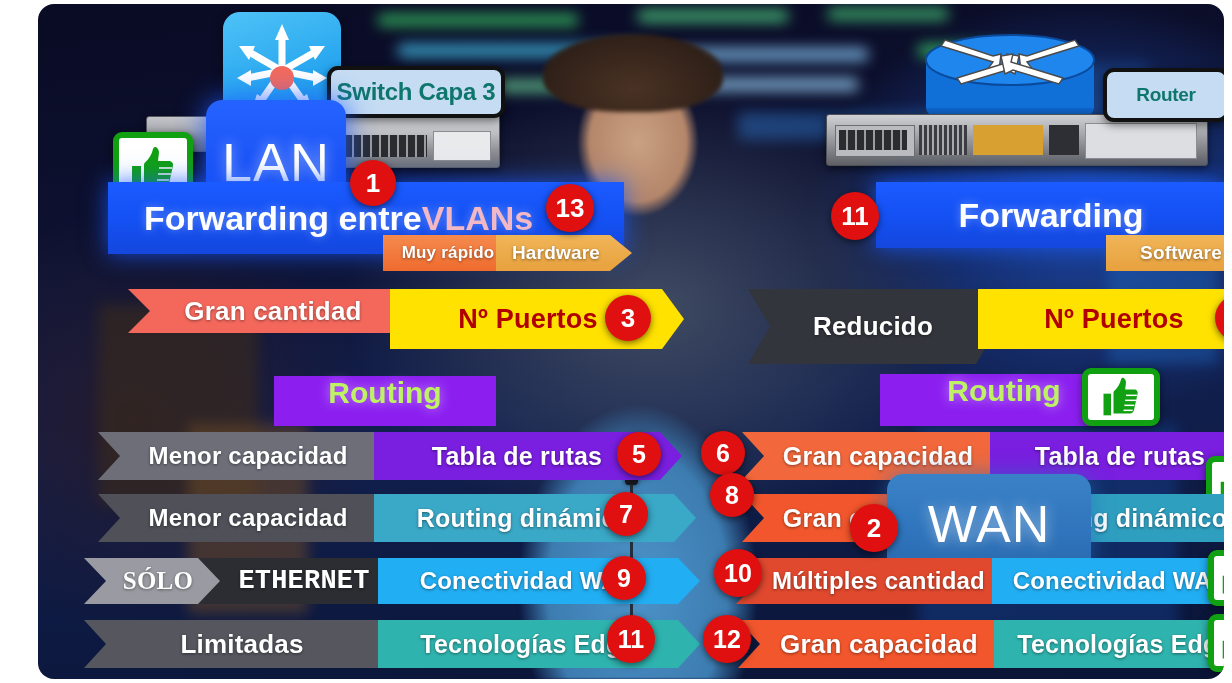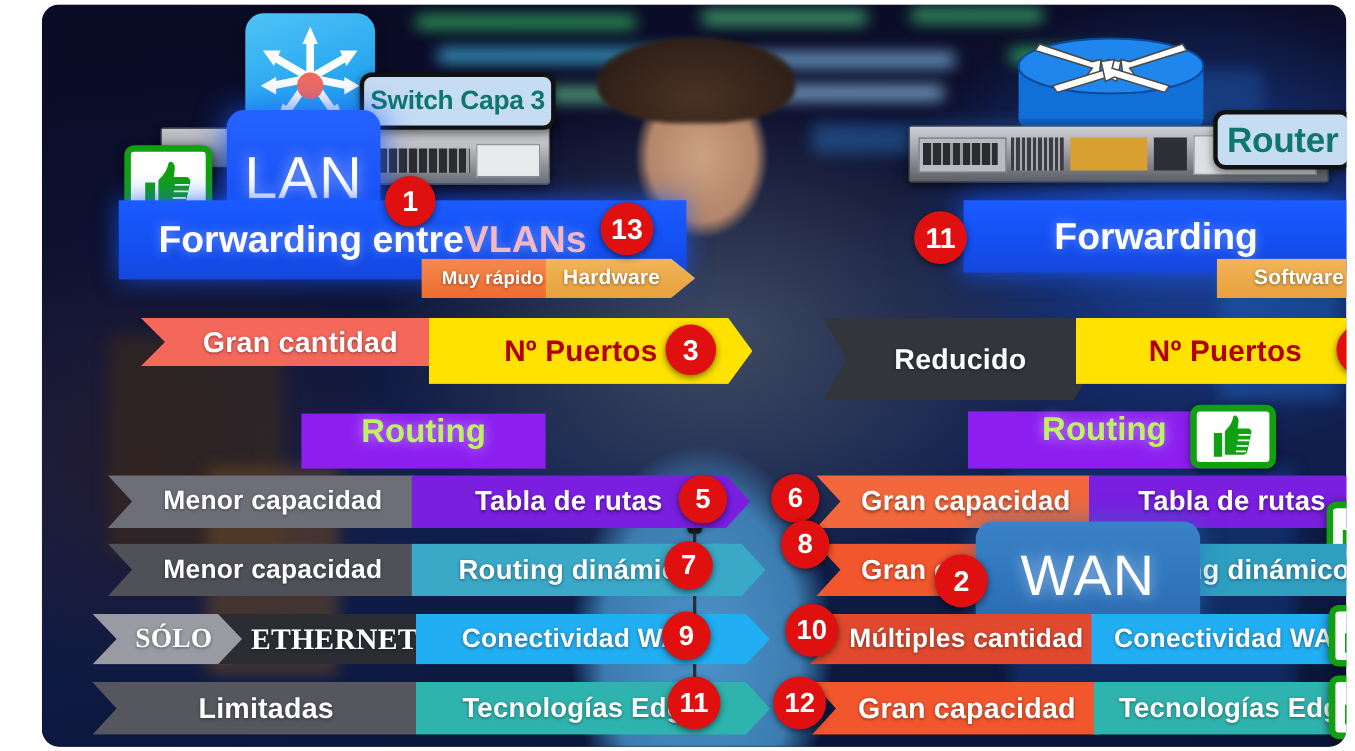--- a/index.html
+++ b/index.html
@@ -201,21 +201,21 @@
 
     <div class="device rt-body" style="left:788px;top:110px;width:380px;height:50px;">
       <div style="position:absolute;left:8px;top:10px;width:78px;height:30px;background:#b9bbc0;border:1px solid #6c6e73;"></div>
       <div class="ports" style="left:12px;top:15px;width:68px;height:20px;"></div>
       <div style="position:absolute;left:92px;top:10px;width:48px;height:30px;background:repeating-linear-gradient(90deg,#3b3d42 0 3px,#a8aaae 3px 5px);"></div>
       <div style="position:absolute;left:146px;top:10px;width:70px;height:30px;background:#d8a030;"></div>
       <div style="position:absolute;left:222px;top:10px;width:30px;height:30px;background:#2d2f34;"></div>
       <div style="position:absolute;left:258px;top:8px;width:110px;height:34px;background:#dcdee2;border:1px solid #8c8e93;"></div>
     </div>
 
-    <div class="callout" style="left:1065px;top:64px;width:118px;height:46px;font-size:32px;margin-top:32px;">
+    <div class="callout" style="left:1065px;top:64px;width:118px;height:46px;font-size:19px;">
       <span>Router</span>
     </div>
 
     <div class="banner" style="left:70px;top:178px;width:480px;height:72px;padding-left:36px;font-size:34px;">
       <span>Forwarding entre </span>
         <span style="color:#f2b8c6;">VLANs</span>
     </div>
 
     <div class="banner" style="left:838px;top:178px;width:350px;height:66px;justify-content:center;font-size:34px;">
       <span>Forwarding</span>
@@ -303,21 +303,21 @@
 
     <div class="netbox" style="left:849px;top:470px;width:204px;height:100px;font-size:52px;
                 background:linear-gradient(180deg,#3a82c8 0%,#2f74bc 60%,#2a69ad 100%);
                 box-shadow:0 0 22px rgba(40,110,180,.6);">
       <span>WAN</span>
     </div>
 
     <div class="tag ar-both" style="left:46px;top:554px;width:148px;height:46px;background:#9a9ba2;font-size:25px;font-family:'Liberation Serif',serif;">
       <span>SÓLO</span>
     </div>
-    <div class="tag ar-both" style="left:160px;top:554px;width:212px;height:46px;background:#2b2d33;font-size:27px;font-family:Liberation Serif, serif;">
+    <div class="tag ar-both" style="left:160px;top:554px;width:212px;height:46px;background:#2b2d33;font-size:27px;font-family:Liberation Mono, monospace;">
       <span>ETHERNET</span>
     </div>
     <div class="tag ar-right" style="left:340px;top:554px;width:300px;height:46px;background:#22aef2;font-size:24px;padding-right:22px;">
       <span>Conectividad WAN</span>
     </div>
     <div class="tag ar-both" style="left:698px;top:554px;width:280px;height:46px;background:#e0492e;font-size:24px;justify-content:flex-start;padding-left:36px;">
       <span>Múltiples cantidad</span>
     </div>
     <div class="tag ar-right" style="left:954px;top:554px;width:258px;height:46px;background:#22aef2;font-size:24px;padding-right:22px;">
       <span>Conectividad WAN</span>

